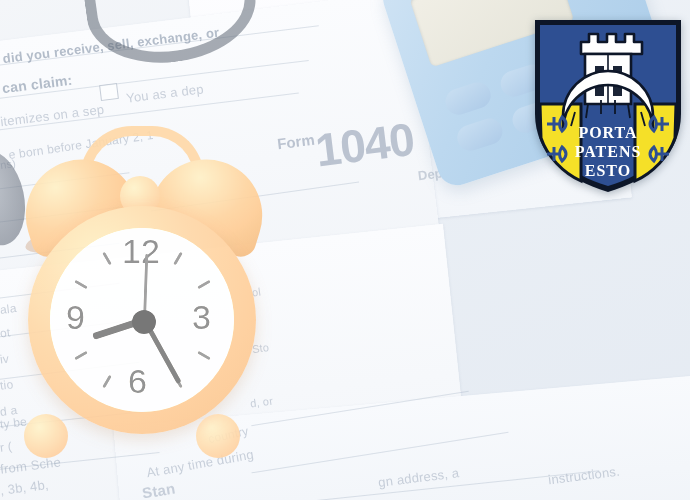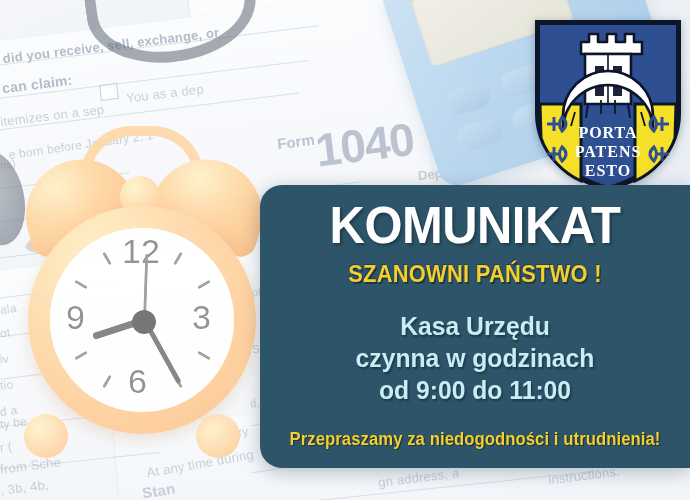--- a/index.html
+++ b/index.html
@@ -449,28 +449,14 @@
         <path d="M140 110 h-14 m7 -7 v14 M125 103 q-8 7 0 14 q5 -7 0 -14 Z" stroke="#2e4f92" stroke-width="3" fill="none"></path>
         <path d="M140 140 h-14 m7 -7 v14 M125 133 q-8 7 0 14 q5 -7 0 -14 Z" stroke="#2e4f92" stroke-width="3" fill="none"></path>
       </g>
 
       <text x="79" y="124" text-anchor="middle" fill="#ffffff" font-family="Liberation Serif, serif" font-size="16" font-weight="700" letter-spacing="1">PORTA</text>
       <text x="79" y="143" text-anchor="middle" fill="#ffffff" font-family="Liberation Serif, serif" font-size="16" font-weight="700" letter-spacing="1">PATENS</text>
       <text x="79" y="162" text-anchor="middle" fill="#ffffff" font-family="Liberation Serif, serif" font-size="16" font-weight="700" letter-spacing="1">ESTO</text>
     </svg>
   </div>
 
-  <div class="panel">
-
-    <div class="title">KOMUNIKAT</div>
-
-    <div class="subtitle">SZANOWNI PAŃSTWO !</div>
-
-    <div class="body-lines">
-      <div>Kasa Urzędu</div>
-      <div>czynna w godzinach</div>
-      <div>od 9:00 do 11:00</div>
-    </div>
-
-    <div class="footer-note">Przepraszamy za niedogodności i utrudnienia!</div>
-  </div>
 
 </div>
 
 </body></html>

